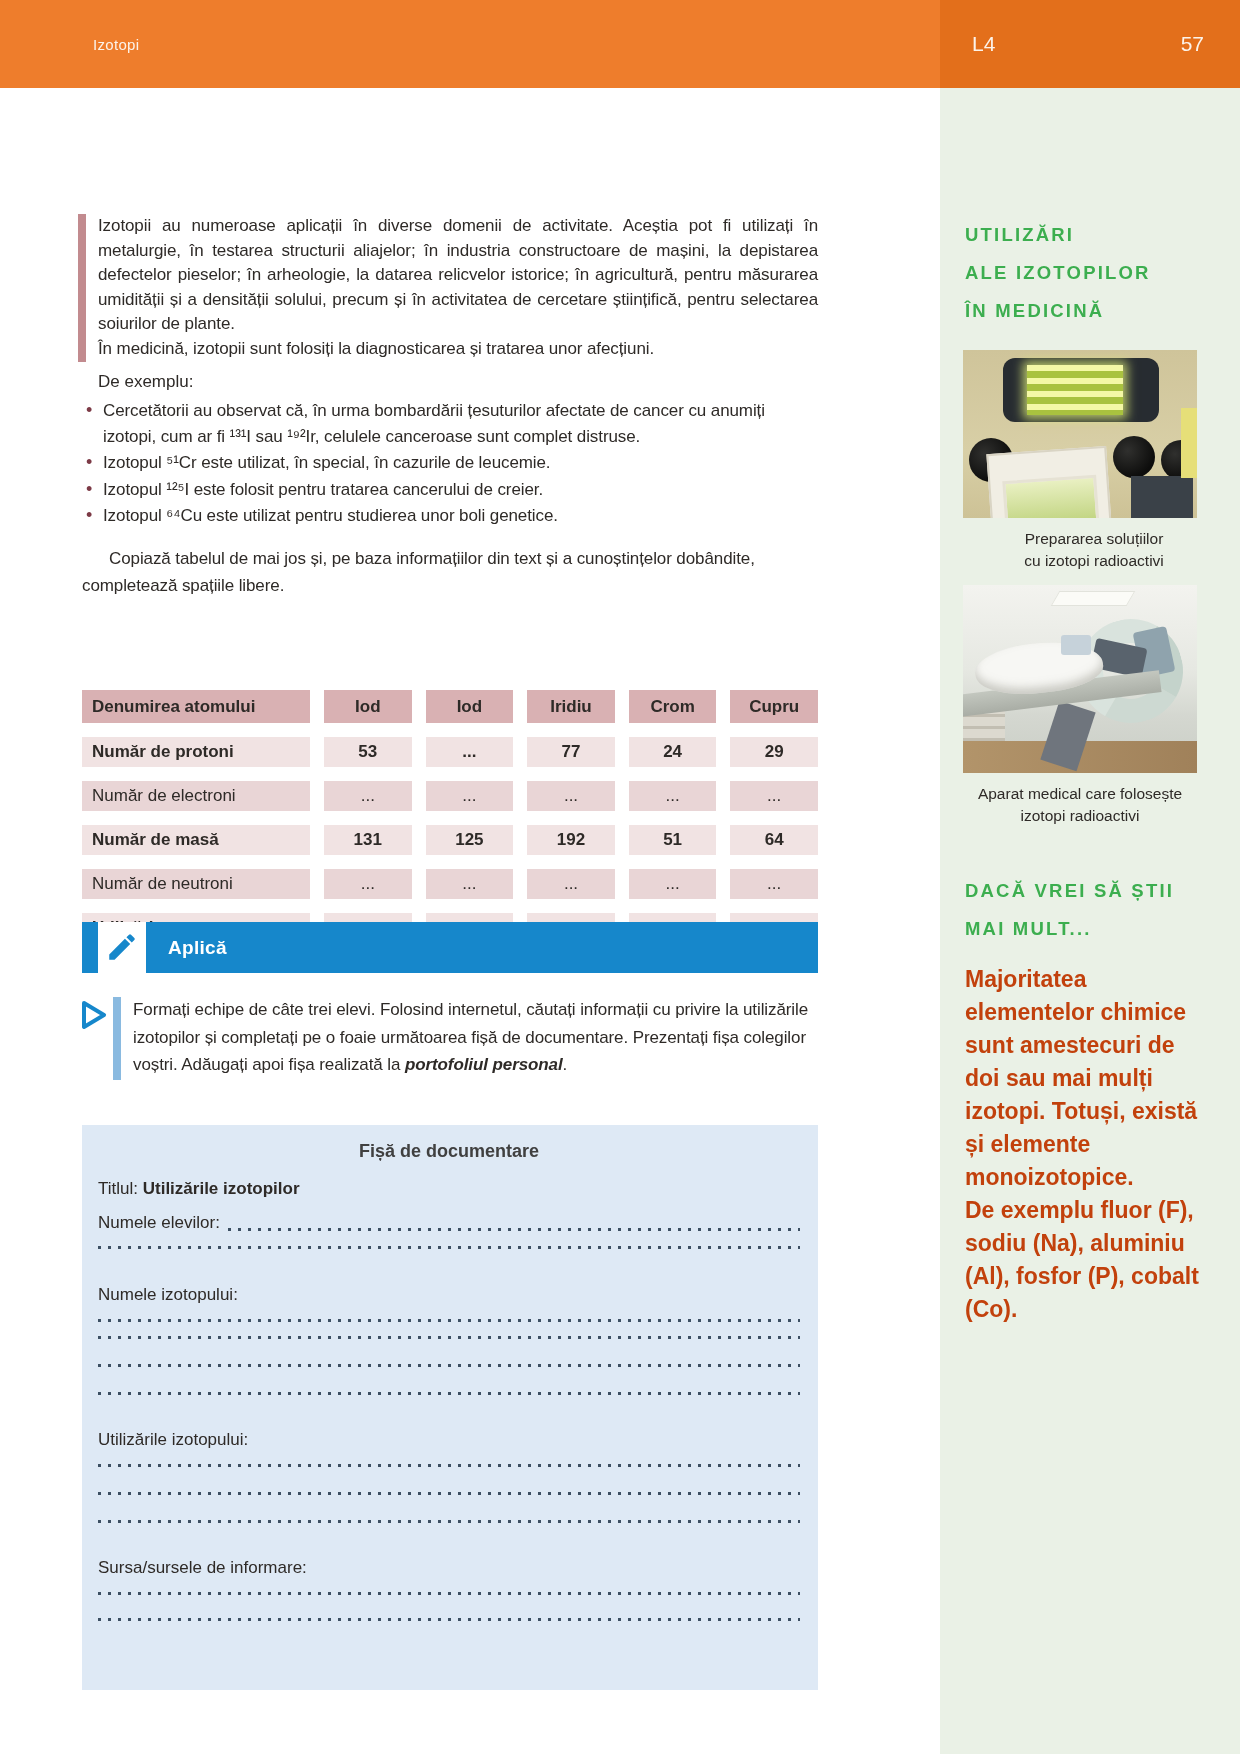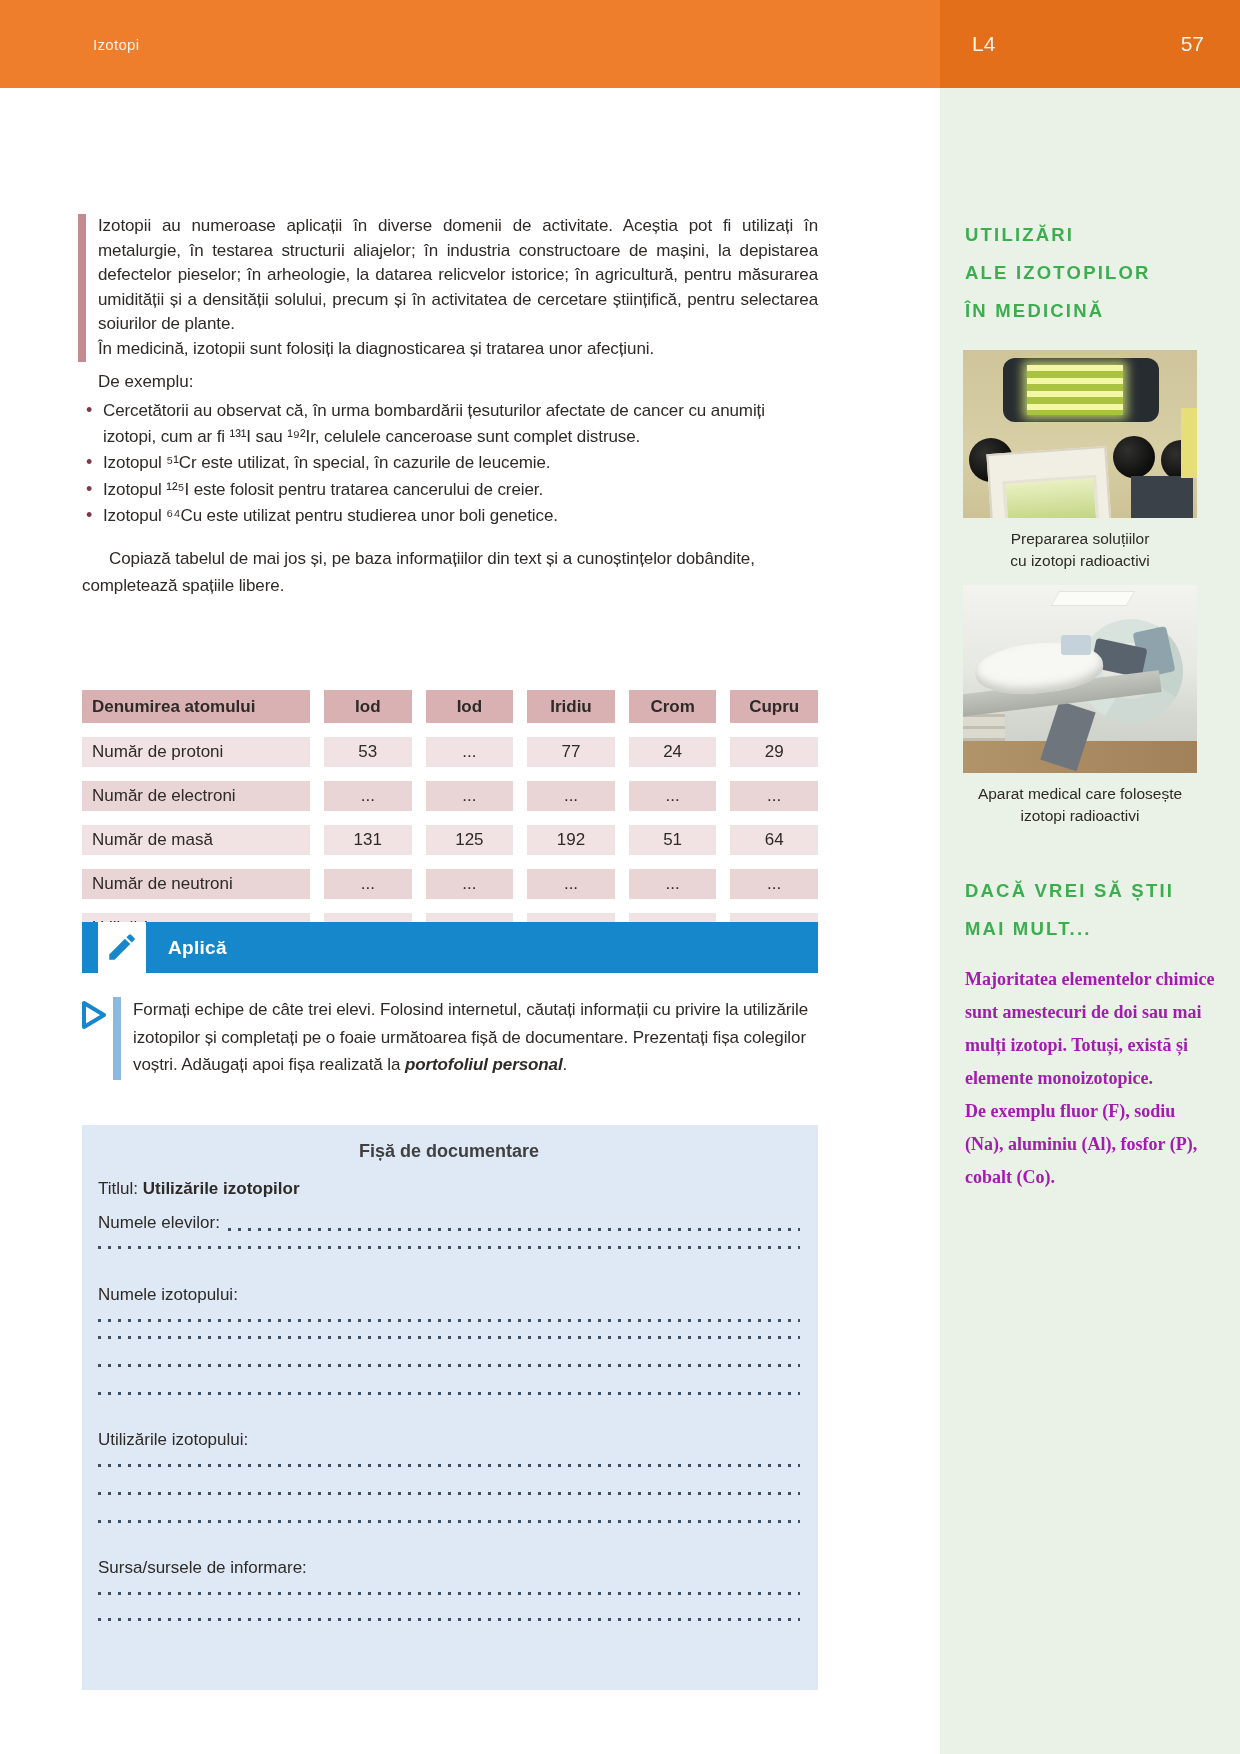--- a/index.html
+++ b/index.html
@@ -16,26 +16,26 @@
     color:#fcf3ea; font-size:21px; }
   
   .sidebar-bg { position:absolute; left:940px; top:88px; width:300px; height:1666px; background:#eaf1e6; }
   .side-heading { position:absolute; left:965px; top:216px; width:260px; color:#3cae4f;
     font-weight:bold; font-size:18.5px; line-height:38px; letter-spacing:2.2px; white-space:pre-line; }
   .photo { position:absolute; left:963px; width:234px; overflow:hidden; }
   .photo1 { top:350px; height:168px; background:linear-gradient(180deg,#cfc49a,#d8cfa6 60%,#cdc296); }
   .photo2 { top:585px; height:188px; background:linear-gradient(180deg,#f3f3ef 0%,#e6e8e2 45%,#d4d7d0 70%,#c9cdc5 100%); }
   .caption { position:absolute; left:940px; width:280px; text-align:center; font-size:15.5px;
     line-height:22px; color:#2e2a27; white-space:pre-line; }
-  .caption1 { top:528px; }
+  .caption1 { top:528px;padding-left:14px; }
   .caption2 { top:783px; }
   .side-heading2 { position:absolute; left:965px; top:872px; width:260px; color:#3cae4f;
     font-weight:bold; font-size:18.5px; line-height:38px; letter-spacing:2.2px; white-space:pre-line; }
   .side-note { position:absolute; left:965px; top:963px; width:250px; font-weight:bold;
-    font-size:18px; line-height:33px; color:#a21caf;font-family:Liberation Serif, serif; }
+    font-size:23px; line-height:33px; color:#c2410c; }
   
   .p1-window { position:absolute; left:40px; top:8px; width:156px; height:64px; background:#272c31; border-radius:12px; }
   .p1-glow { position:absolute; left:24px; top:7px; width:96px; height:50px; background:repeating-linear-gradient(180deg,#f4f8a6 0 6px,#a9c23f 6px 13px); box-shadow:0 0 10px 4px rgba(220,235,120,.8); }
   .p1-port { position:absolute; border-radius:50%; background:radial-gradient(circle at 35% 35%, #30302e, #0d0d0c 70%); }
   .p1-warn { position:absolute; left:106px; top:98px; width:0; height:0; border-left:11px solid transparent;
     border-right:11px solid transparent; border-bottom:19px solid #c8d34a; }
   .p1-warn::after { content:"☢"; position:absolute; left:-6px; top:4px; font-size:11px; color:#2a2f10; }
   .p1-box { position:absolute; left:26px; top:100px; width:116px; height:76px; background:#f1eee4;
     border:2px solid #d9d4c4; transform:rotate(-4deg); }
   .p1-box-win { position:absolute; left:12px; top:26px; width:88px; height:44px; background:linear-gradient(180deg,#e9f0c2,#bfd37e); border:3px solid #e6e2d4; }
@@ -64,21 +64,21 @@
   .bullets li { position:relative; margin:0 0 1px 21px; font-size:17px; line-height:25.5px; letter-spacing:-0.1px; }
   .bullets li::before { content:"•"; position:absolute; left:-17px; top:0; color:#7c3a46; font-size:18px; }
   .copiaza { position:absolute; left:82px; top:546px; width:736px; margin:0; font-size:17px;
     line-height:26.5px; text-indent:27px; letter-spacing:-0.1px; }
   
   .iso-table { position:absolute; left:82px; top:690px; width:736px; display:grid;
     grid-template-columns:228px repeat(5, 1fr); grid-auto-rows:auto; gap:14px; font-size:17px; }
   .iso-table .cell { display:flex; align-items:center; height:30px; padding:0 0 0 10px; box-sizing:border-box; }
   .iso-table .hcell { height:33px; background:#d9b1b3; font-weight:bold; }
   .iso-table .vcell { justify-content:center; padding:0; }
-  .iso-table .row-a { background:#f1e3e3; }
+  .iso-table .row-a { background:#f1e3e3;font-weight:bold; }
   .iso-table .row-b { background:#e9d5d6; }
   
   .aplica { position:absolute; left:82px; top:922px; width:736px; height:51px; display:flex; }
   .aplica-square { width:16px; height:51px; background:#1687cb; }
   .aplica-gap { width:48px; height:51px; position:relative; background:#ffffff; }
   .aplica-gap svg { position:absolute; left:7px; top:8px; }
   .aplica-banner { flex:1; background:#1687cb; display:flex; align-items:center; }
   .aplica-label { color:#ffffff; font-weight:bold; font-size:19px; padding-left:22px; letter-spacing:.3px; }
   
   .formati { position:absolute; left:80px; top:996px; width:738px; }

